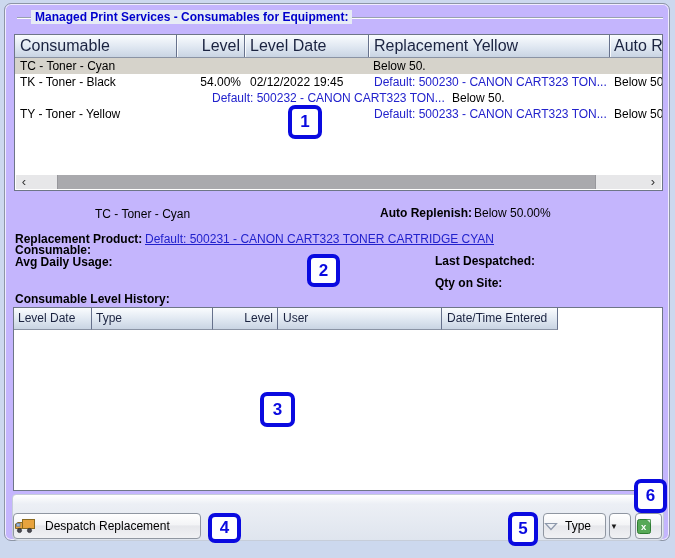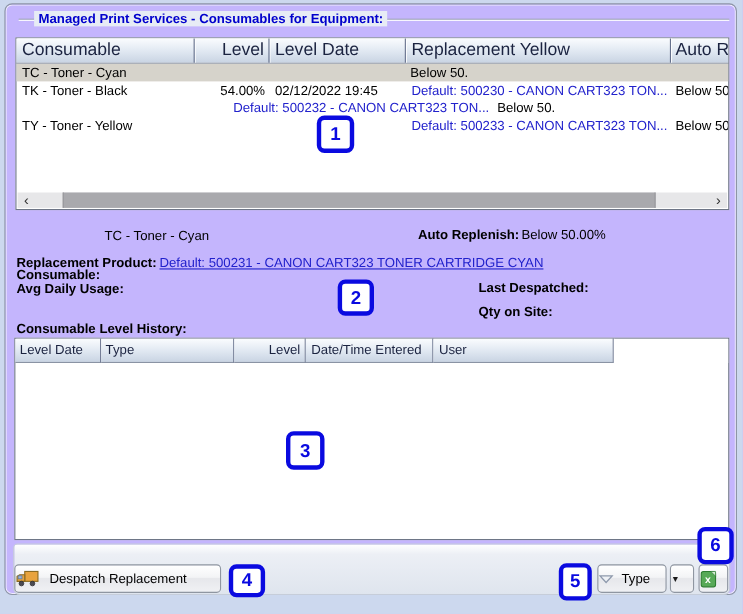--- a/index.html
+++ b/index.html
@@ -182,22 +182,22 @@
     <div class="lbl" style="left:430px; top:250px;">Last Despatched:</div>
     <div class="lbl" style="left:430px; top:272px;">Qty on Site:</div>
 
     <div class="lbl" style="left:10px; top:288px;">Consumable Level History:</div>
 
     <div class="history-table">
       <div class="h-header">
         <div class="hh h0">Level Date</div>
         <div class="hh h1">Type</div>
         <div class="hh h2">Level</div>
+        <div class="hh h3">User</div>
         <div class="hh h4">Date/Time Entered</div>
-        <div class="hh h3">User</div>
         <div class="h-filler"></div>
       </div>
     </div>
 
     <div class="toolbar"></div>
 
     <div class="btn btn-despatch">
       <span style="display:flex;">
         <svg width="22" height="16" viewBox="0 0 22 16">
           <rect x="8.5" y="1.5" width="12" height="9" fill="#e8a33d" stroke="#8a6a20" stroke-width="1"></rect>

